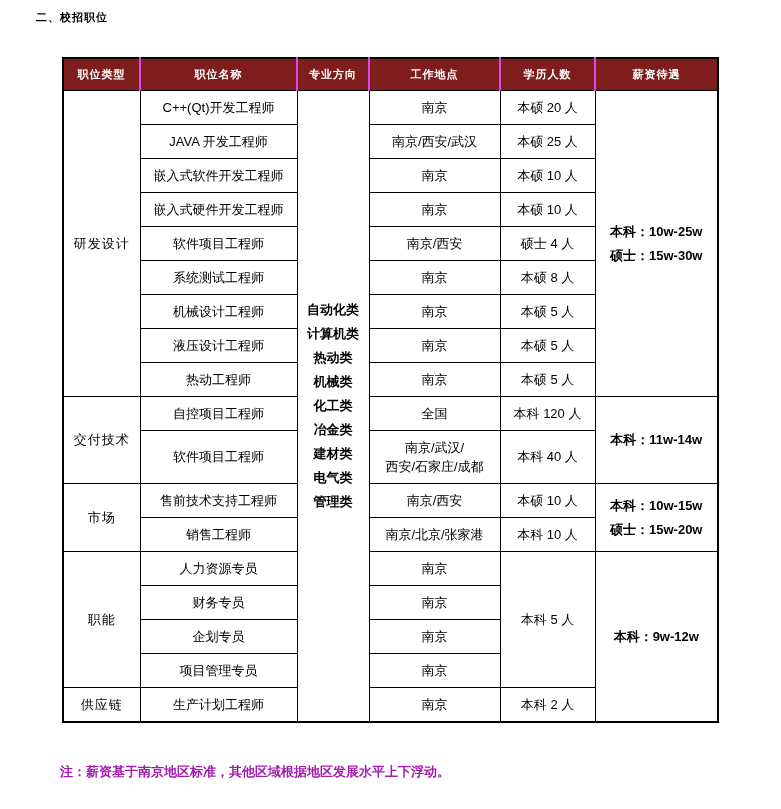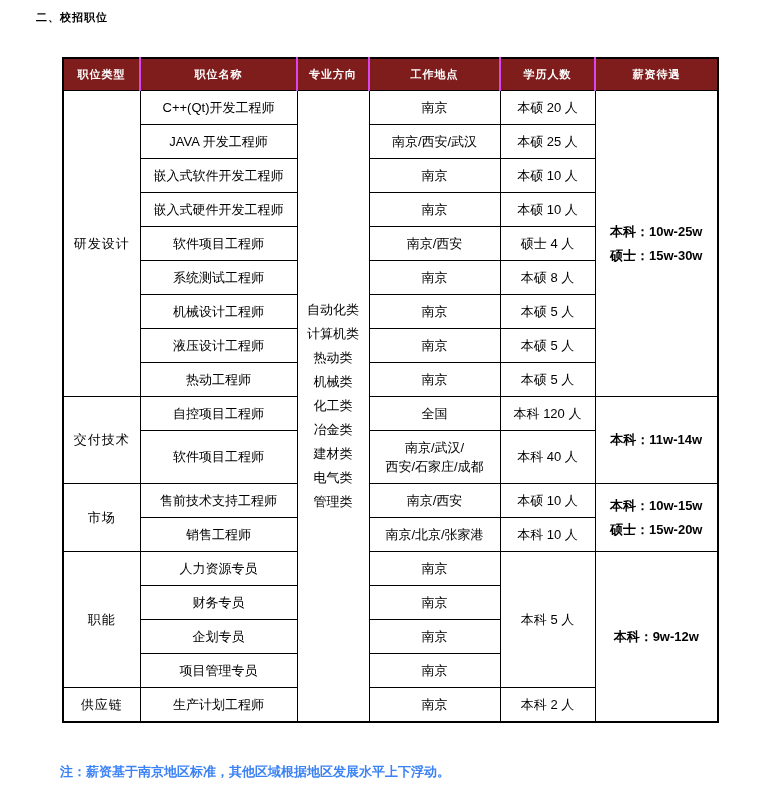--- a/index.html
+++ b/index.html
@@ -59,21 +59,21 @@
   }
   tr.row-tall td { height: 52px; }
   td.type-cell {
     color: #1F4971;
     font-weight: normal;
     font-size: 13.5px;
     letter-spacing: 1px;
   }
   td.major-cell {
     color: #C00000;
-    font-weight: normal;
+    font-weight: bold;
     font-size: 14px;
     line-height: 24px;
     vertical-align: middle;
   }
   td.salary-cell {
     text-align: left;
     padding-left: 8px;
     line-height: 24px;
     font-weight: bold;
   }
@@ -81,21 +81,21 @@
     white-space: pre-line;
     line-height: 19px;
     margin-top: 12px;
   }
   .doc-note {
     position: absolute;
     left: 60px;
     top: 763px;
     font-size: 13px;
     font-weight: bold;
-    color: #3b82f6;
+    color: #a21caf;
   }
 </style>
 </head>
 <body>
 
 <div class="page">
 
   <div class="doc-title">二、校招职位</div>
 
   <table class="recruit">

